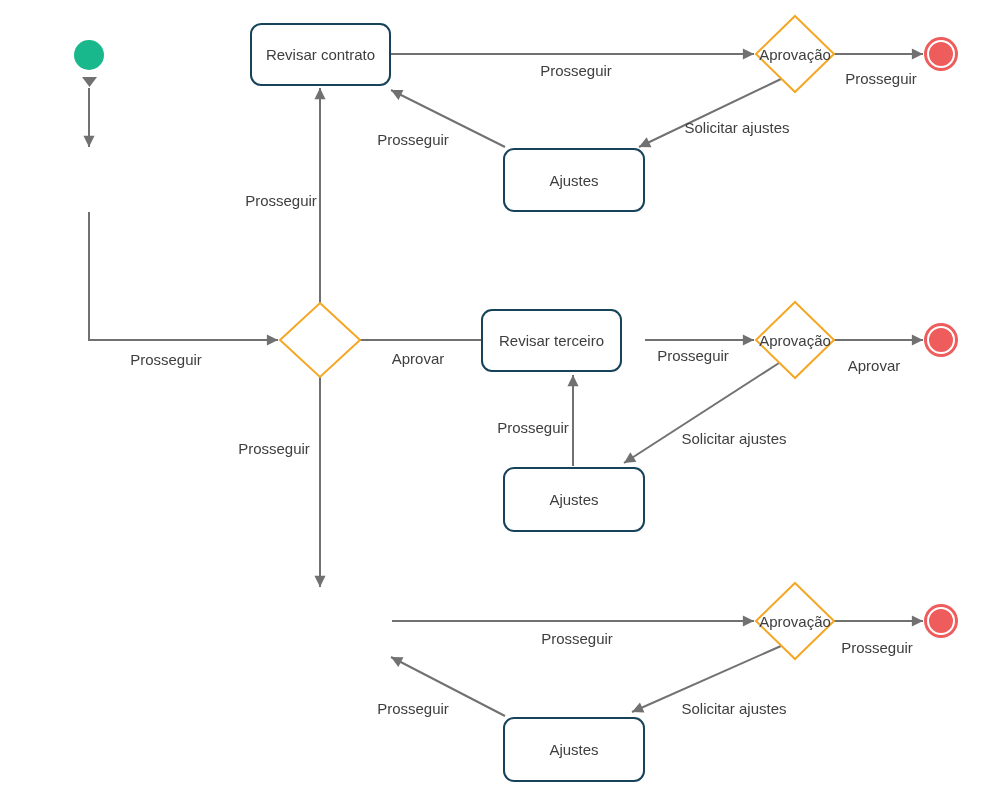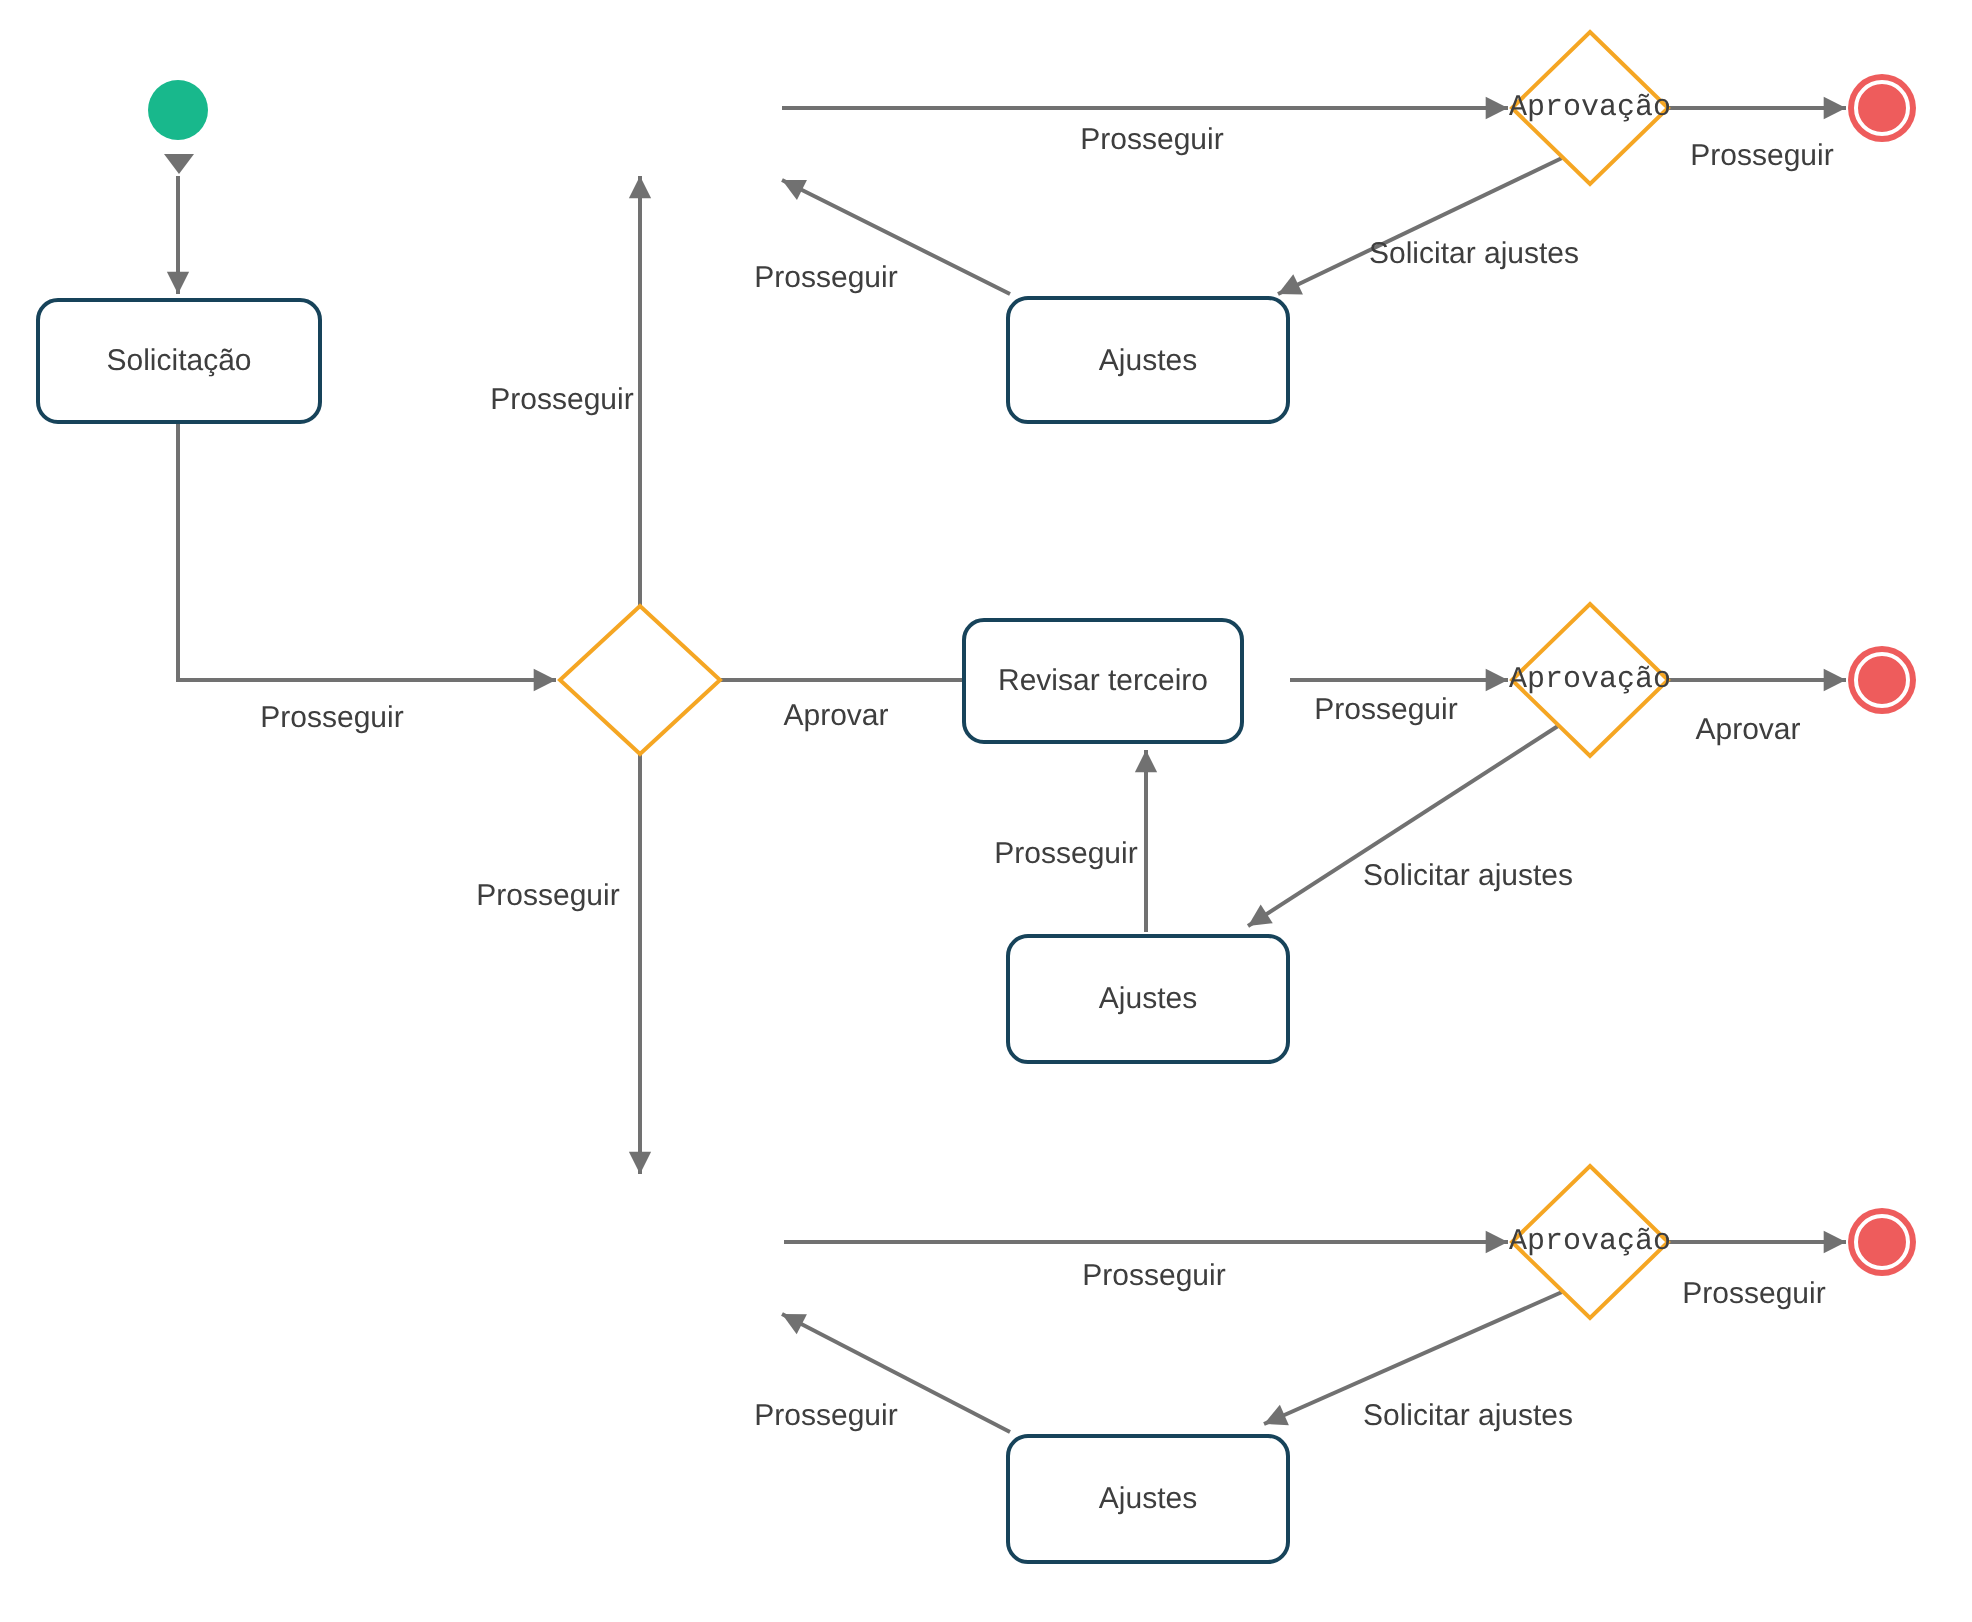--- a/index.html
+++ b/index.html
@@ -31,21 +31,21 @@
     position:absolute;border-radius:50%;background:var(--end-fill);
     width:34px;height:34px;
   }
   .event-end .ring{
     position:absolute;inset:3px;border:2px solid #ffffff;border-radius:50%;
   }
   .edge-label,.diamond-label{
     position:absolute;transform:translate(-50%,-50%);
     color:var(--text);font-size:15px;white-space:nowrap;
   }
-  .diamond-label{pointer-events:none;font-family:Liberation Mono, monospace;}
+  .diamond-label{pointer-events:none;}
 </style>
 </head>
 <body>
 
 <div class="canvas">
 
   <svg width="986" height="811" viewBox="0 0 986 811">
     <defs>
       <marker id="arrow" viewBox="0 0 14 14" refX="13" refY="7" markerWidth="13" markerHeight="13" markerUnits="userSpaceOnUse" orient="auto">
         <path class="arrowfill" d="M1,1 L13,7 L1,13 Z"></path>
@@ -99,24 +99,24 @@
   <div class="event-end" style="left:924px;top:37px;">
     <div class="ring"></div>
   </div>
   <div class="event-end" style="left:924px;top:323px;">
     <div class="ring"></div>
   </div>
   <div class="event-end" style="left:924px;top:604px;">
     <div class="ring"></div>
   </div>
 
-  <div class="task" style="left:18px;top:149px;width:143px;height:63px;">
-    <span>Solicitação</span>
+
+  <div class="task" style="left:250px;top:23px;width:141px;height:63px;">
+    <span>Revisar contrato</span>
   </div>
-
 
   <div class="task" style="left:481px;top:309px;width:141px;height:63px;">
     <span>Revisar terceiro</span>
   </div>
 
 
   <div class="task" style="left:503px;top:148px;width:142px;height:64px;">
     <span>Ajustes</span>
   </div>
 

